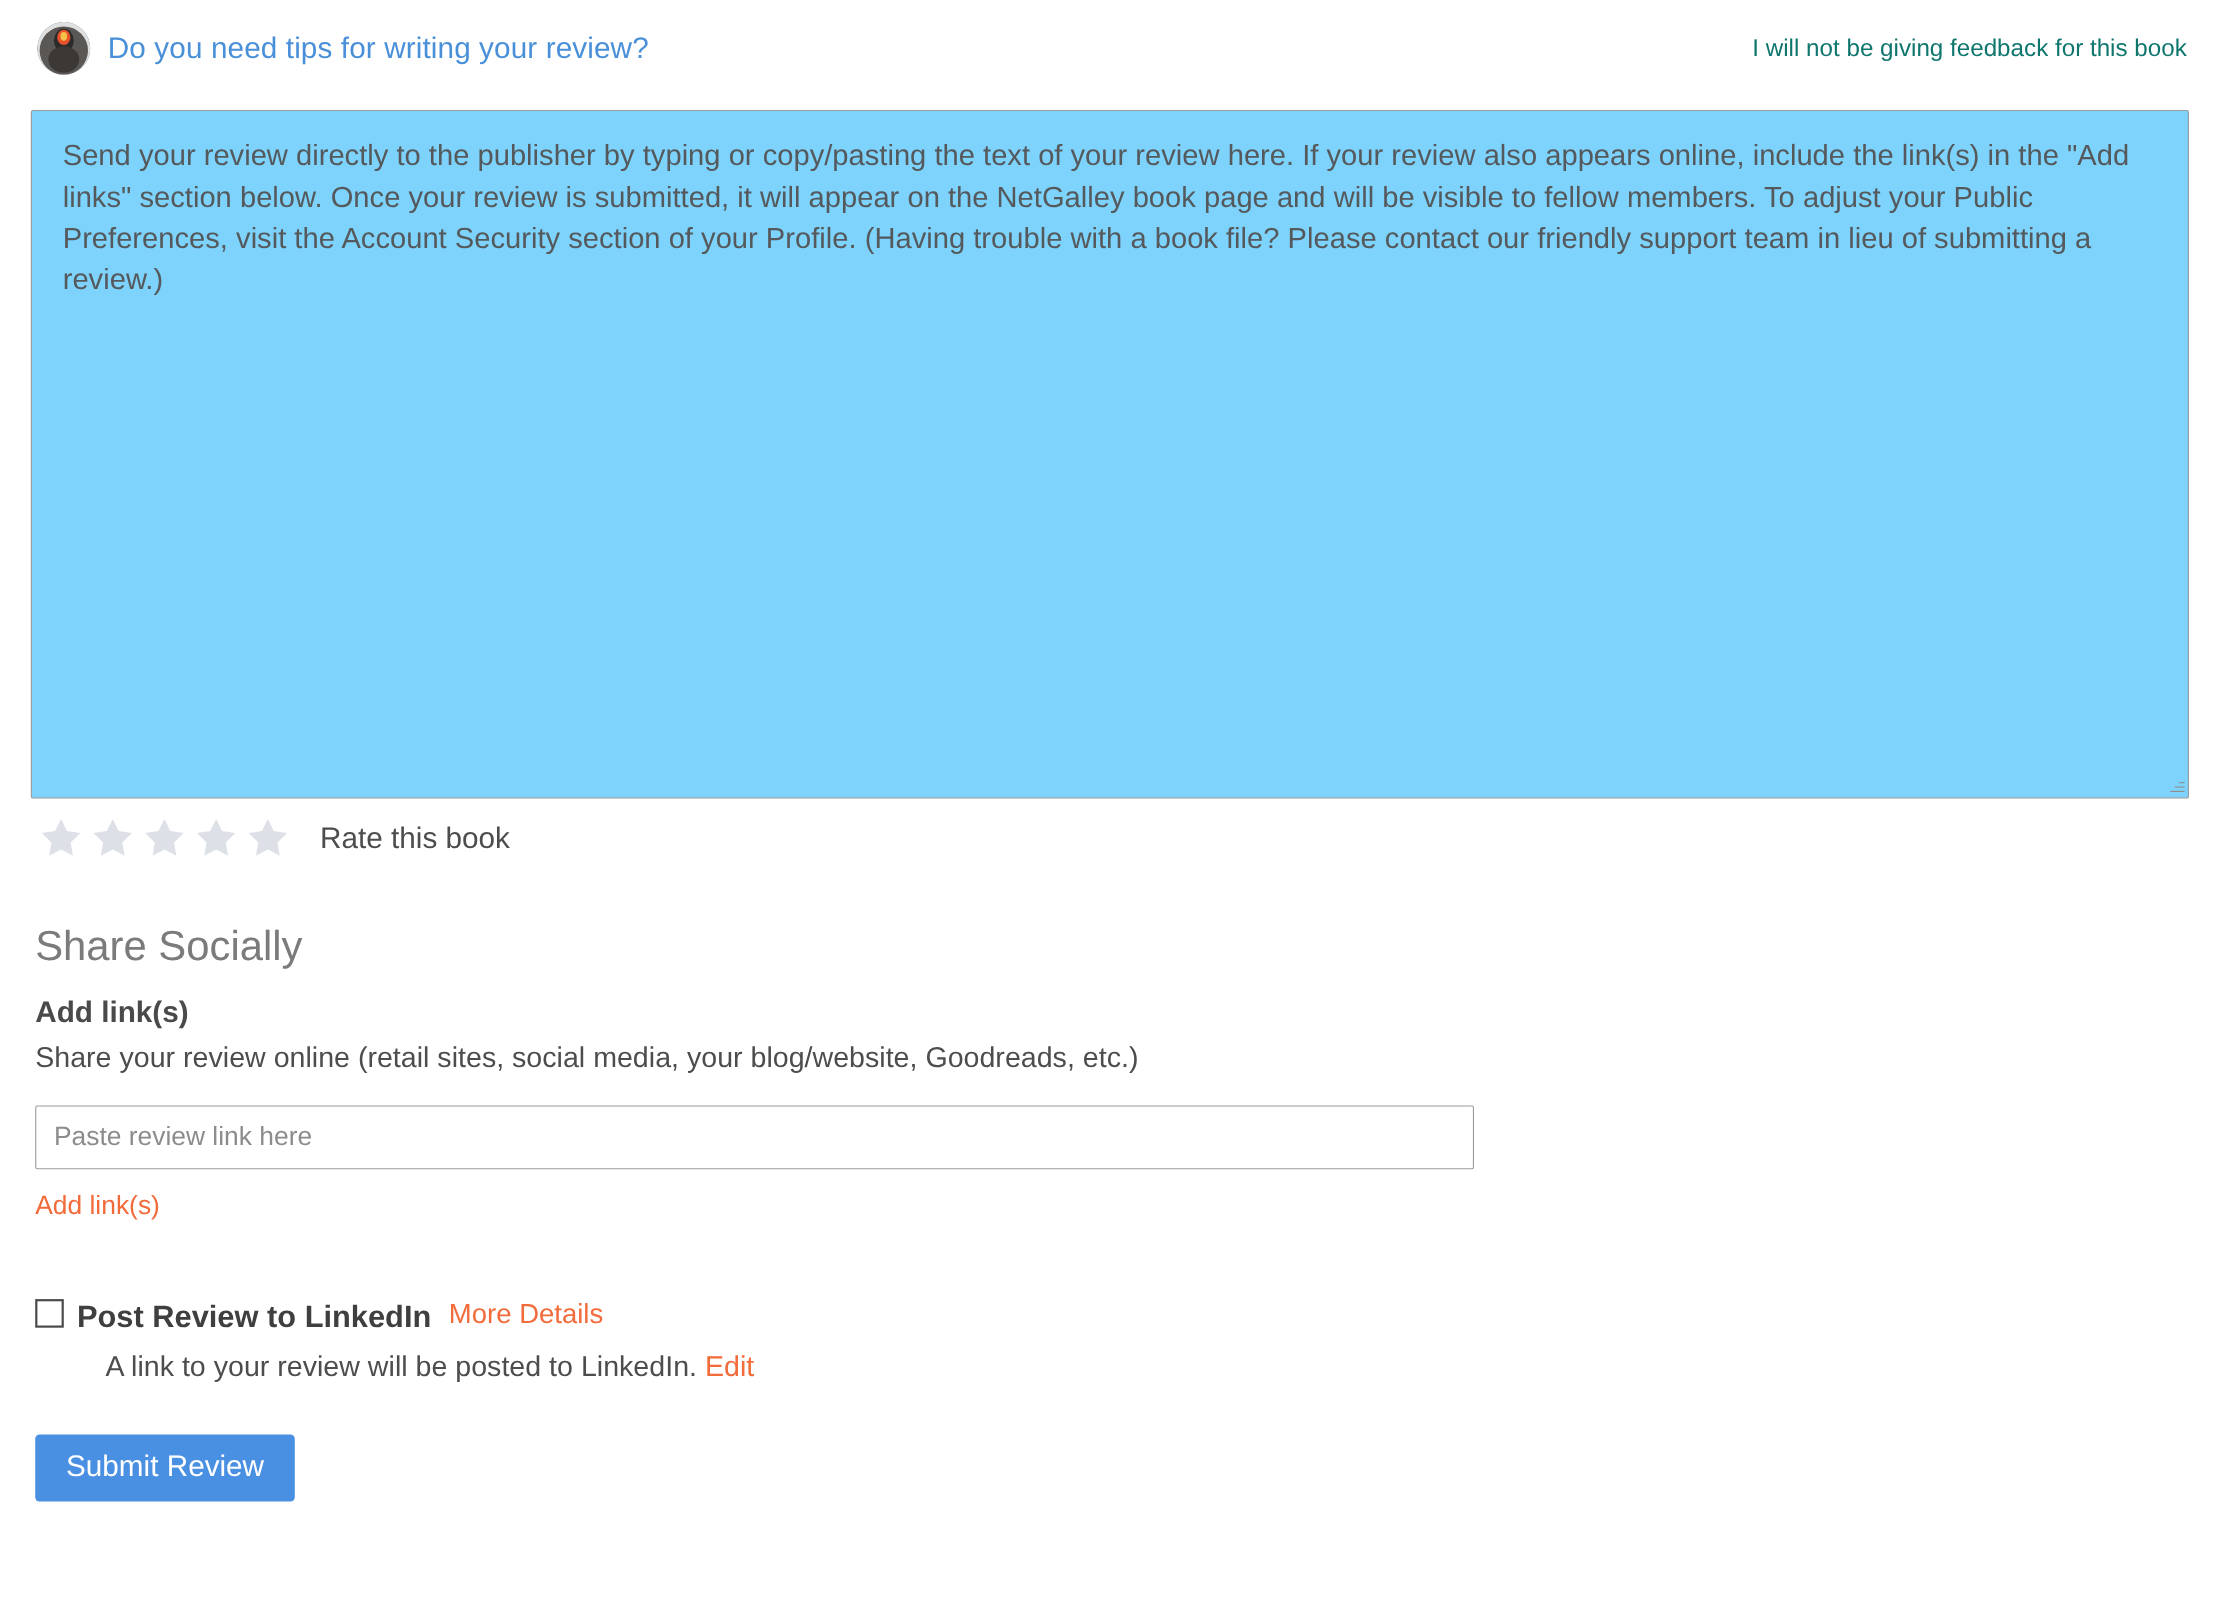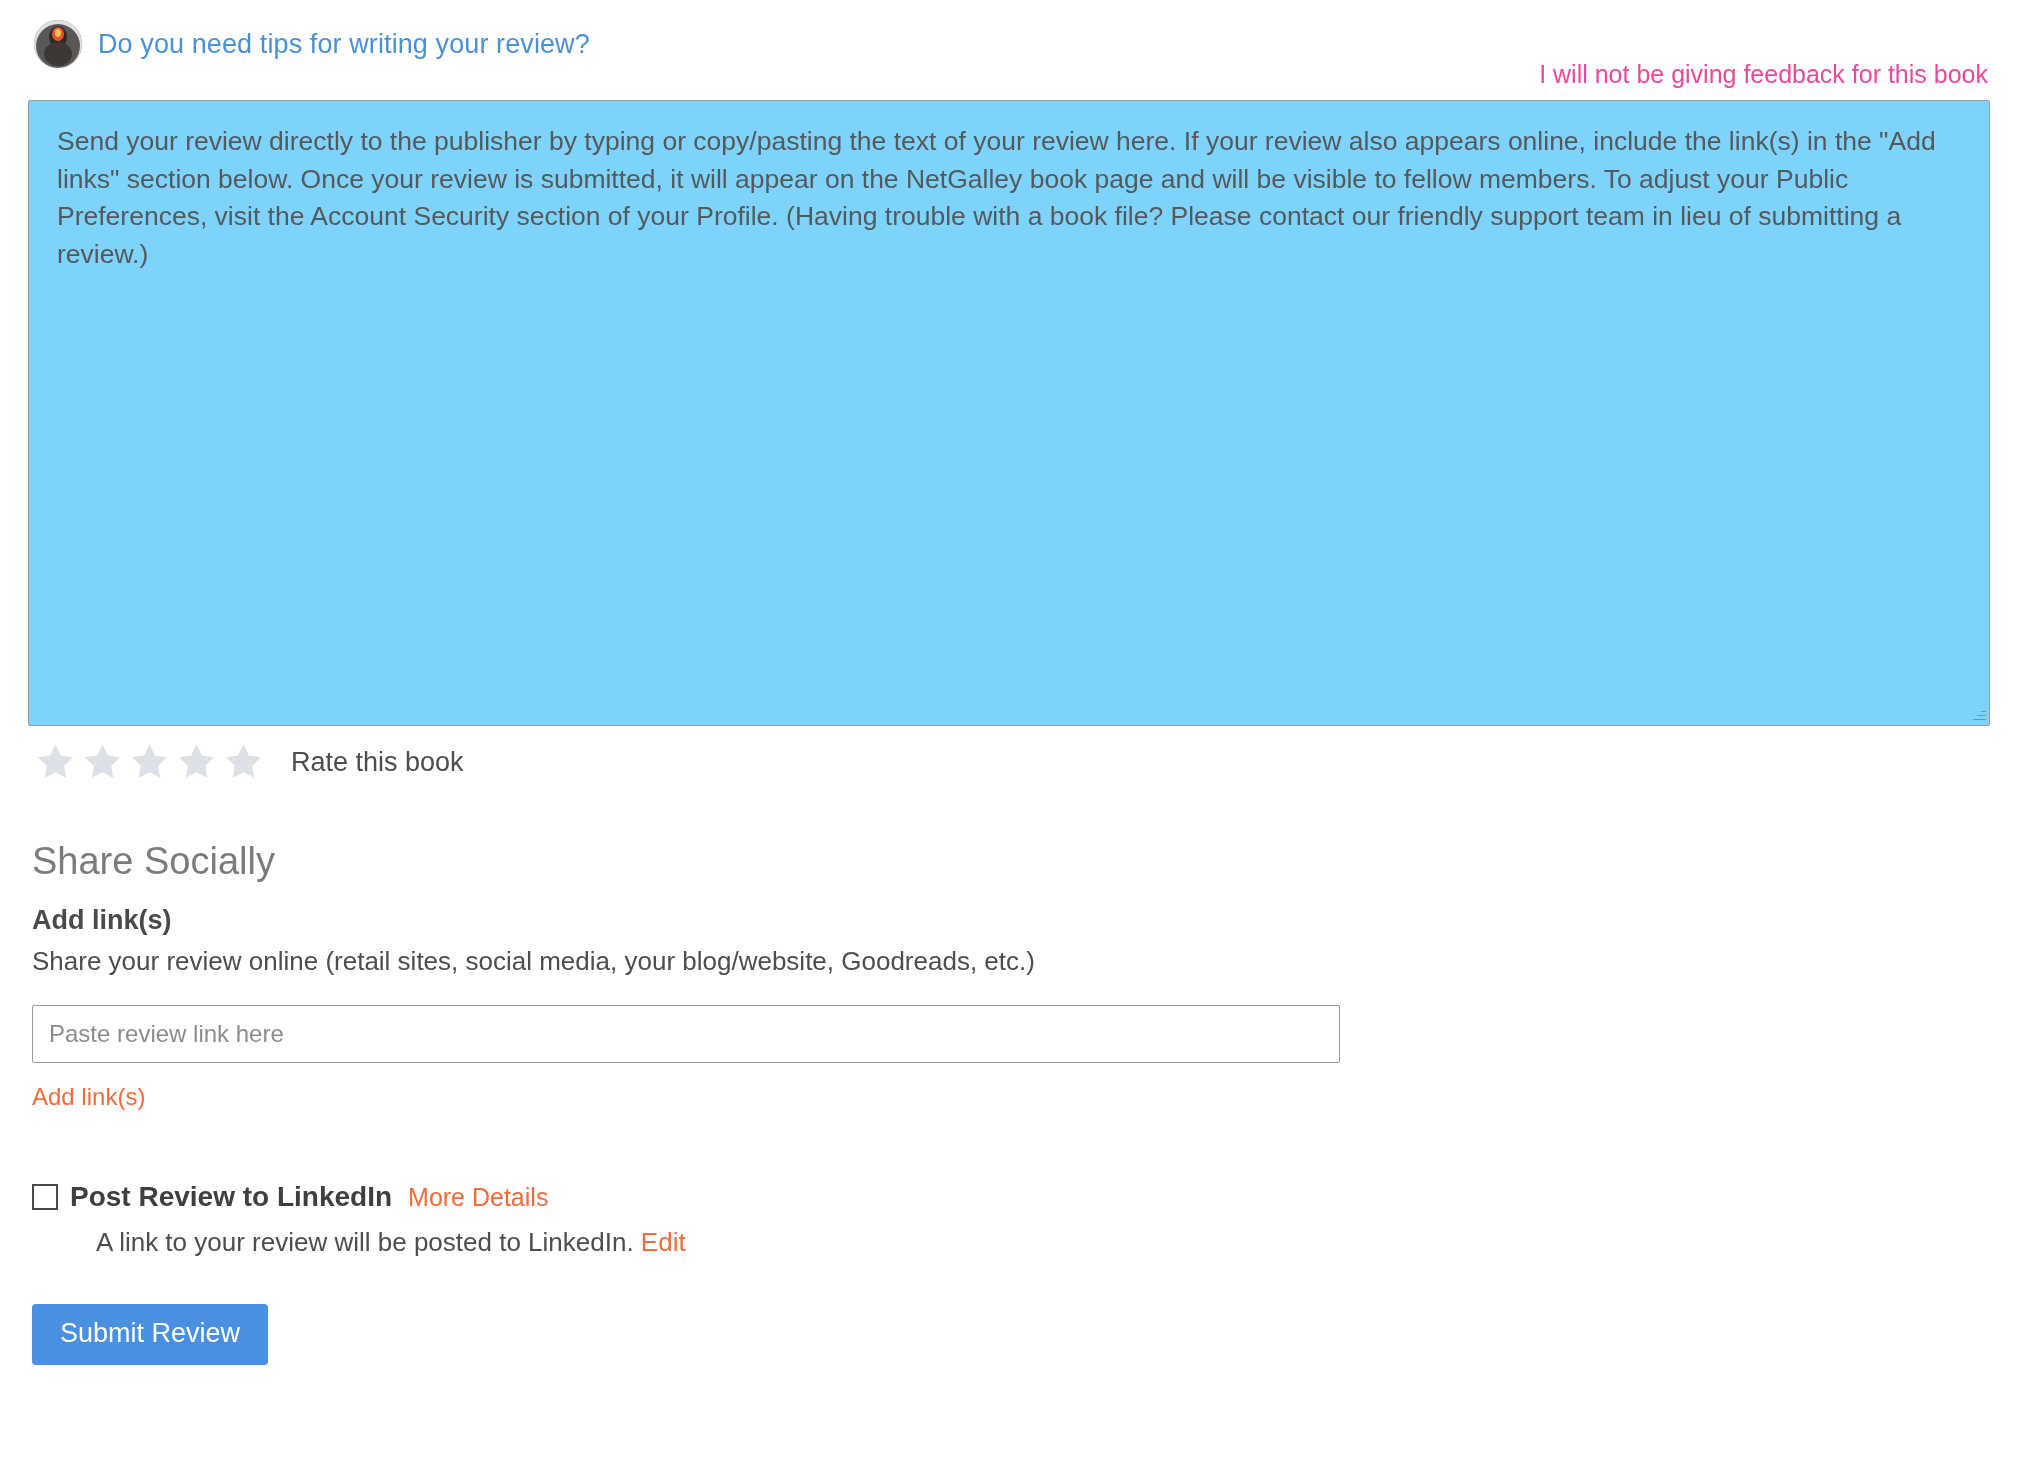--- a/index.html
+++ b/index.html
@@ -46,25 +46,24 @@
     font-size: 27px;
     text-decoration: none;
     cursor: pointer;
     letter-spacing: .1px;
   }
   .no-feedback {
     position: absolute;
     right: 6px;
     top: 50%;
     transform: translateY(-50%);
-    color: #ec4899;
-    font-size: 25px;
-    text-decoration: none;
-    cursor: pointer;
-    margin-top: 30px;
+    color: #0f766e;
+    font-size: 22px;
+    text-decoration: none;
+    cursor: pointer;
   }
 
   
   .review-box {
     position: relative;
     margin: 12px 0 0 0;
     width: 1962px;
     height: 626px;
     box-sizing: border-box;
     border: 1px solid #9a9a9a;
@@ -147,21 +146,20 @@
     margin: 20px 0 0 4px;
     color: #f26b3a;
     font-size: 24px;
     text-decoration: none;
     cursor: pointer;
   }
 
   
   .li-row {
     display: flex;
-    align-items: center;
     margin: 70px 0 0 4px;
   }
   .li-checkbox {
     width: 26px;
     height: 26px;
     box-sizing: border-box;
     border: 2px solid #4a4a4a;
     background: #fff;
     margin: 0 12px 0 0;
     cursor: pointer;

